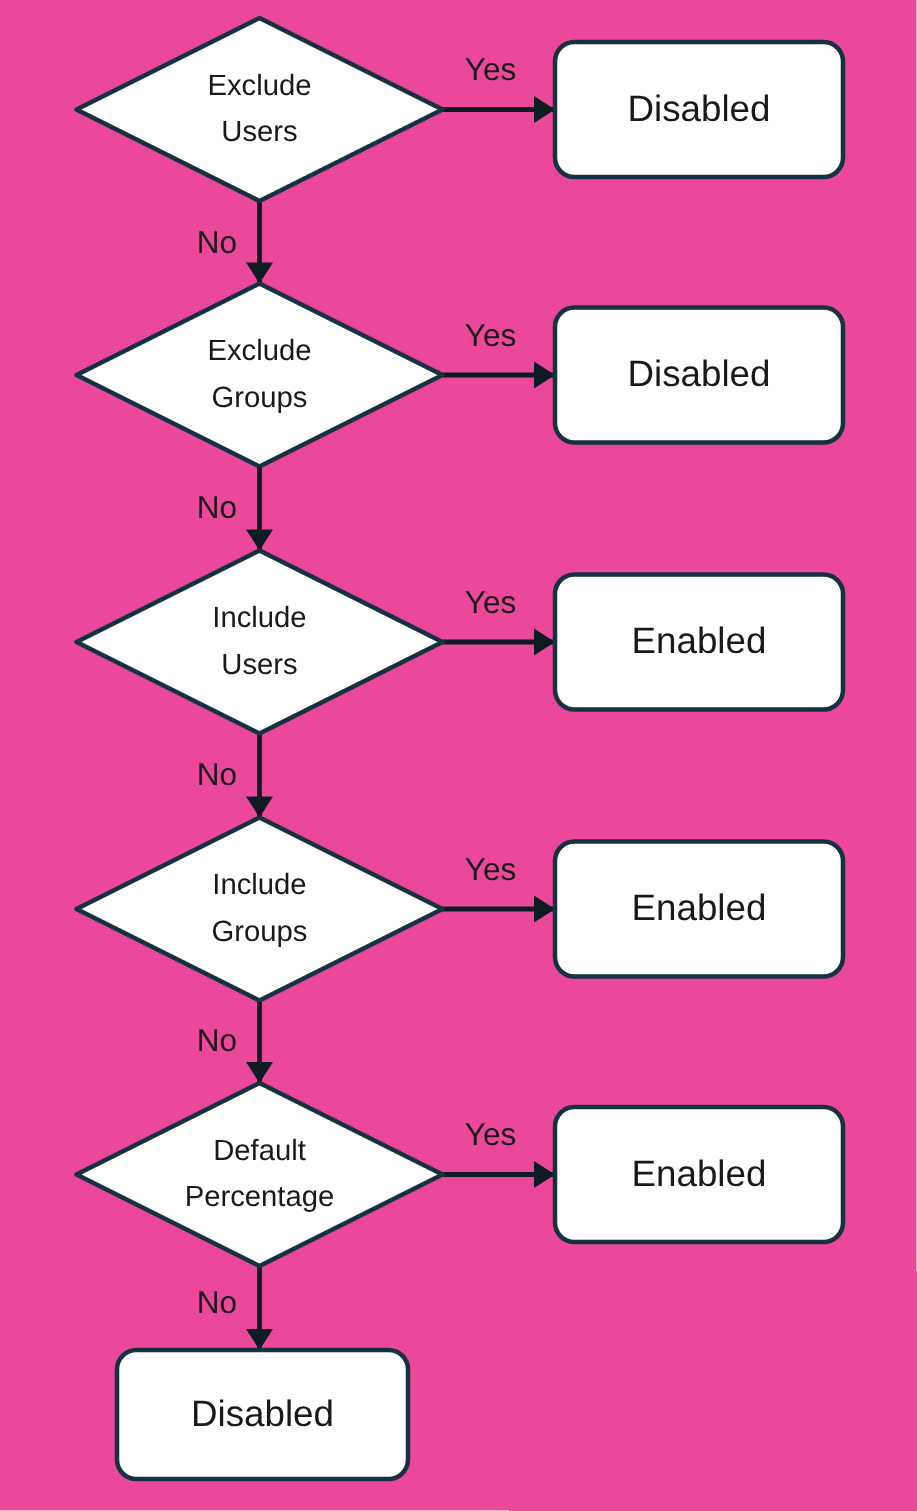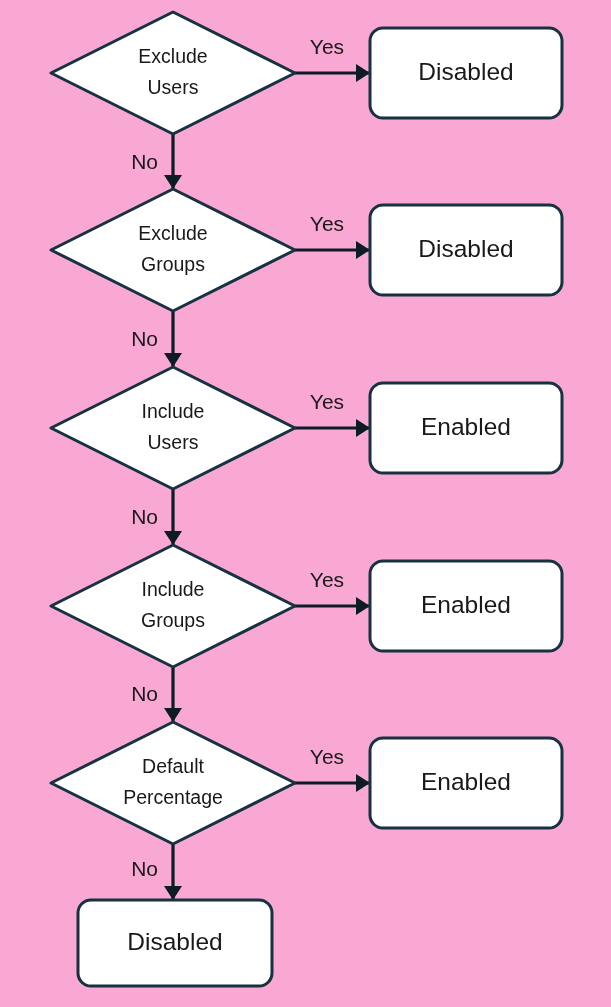--- a/index.html
+++ b/index.html
@@ -11,21 +11,21 @@
   body {
     width: 611px;
     height: 1007px;
     font-family: "Liberation Sans", "DejaVu Sans", sans-serif;
     overflow: hidden;
   }
   #flowchart-root {
     position: relative;
     width: 611px;
     height: 1007px;
-    background: #f9a8d4;
+    background: #ec4899;
     text-decoration: underline;
   }
   svg#flow-svg {
     display: block;
     width: 611px;
     height: 1007px;
   }
   .shape-outline {
     fill: #ffffff;
     stroke: #16313f;

